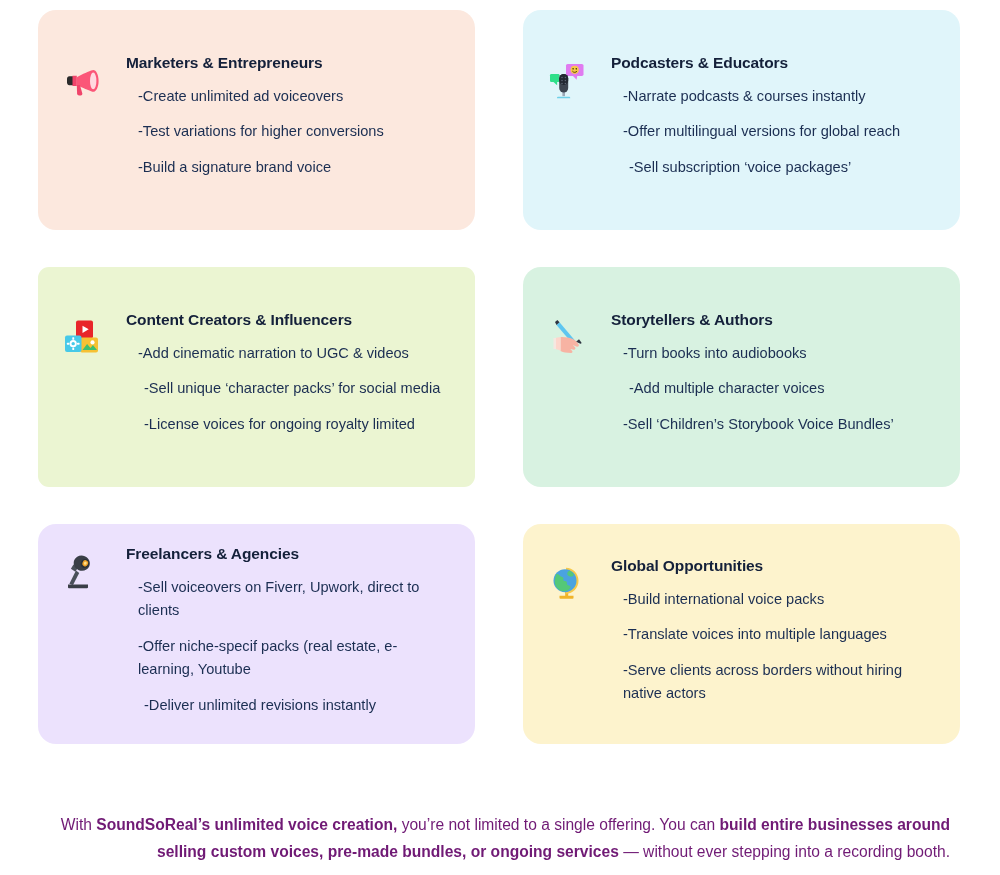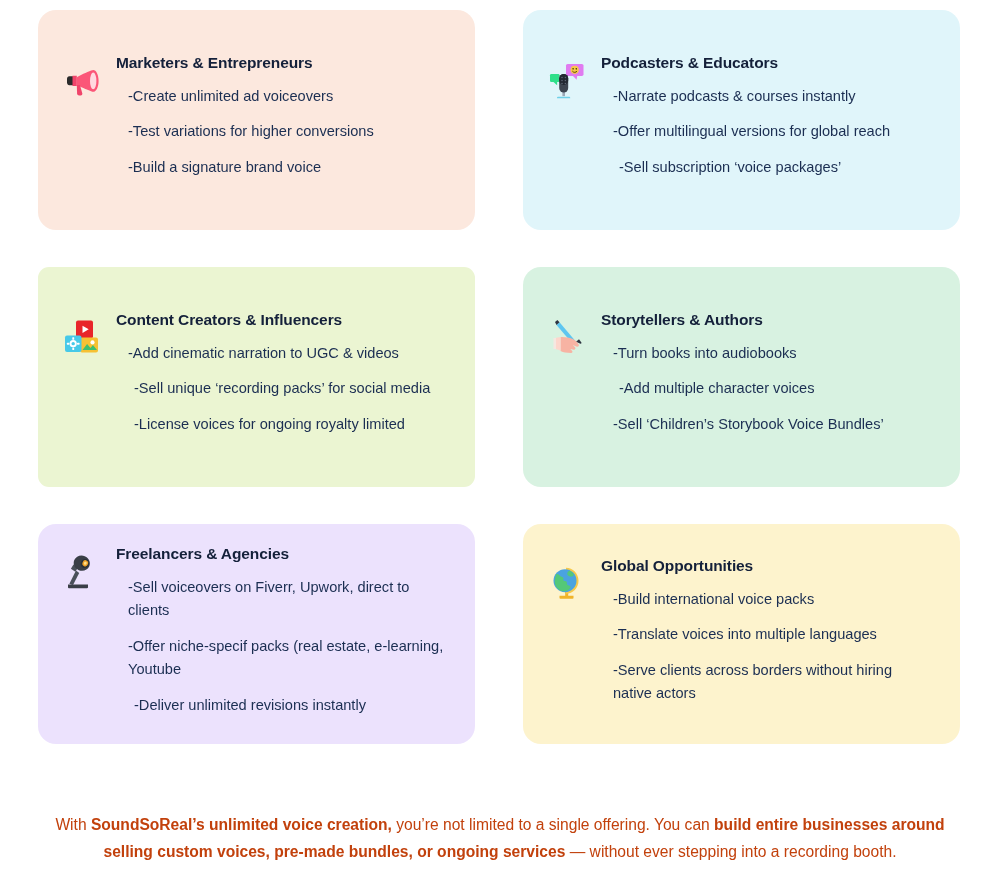--- a/index.html
+++ b/index.html
@@ -42,21 +42,21 @@
   }
 
   .card-inner {
     position: absolute;
     left: 24px;
     right: 16px;
     top: 50%;
     transform: translateY(-50%);
     display: flex;
     align-items: flex-start;
-    gap: 14px;
+    gap: 24px;
   }
 
   .card-icon {
     width: 40px;
     height: 40px;
     flex: 0 0 40px;
     margin-top: 12px;
     position: relative;
   }
   .card-icon svg { display: block; width: 40px; height: 40px; }
@@ -88,24 +88,24 @@
     white-space: normal;
   }
   .card-bullets li.indent { padding-left: 6px; }
 
   
   .footer {
     position: absolute;
     left: 50px;
     right: 50px;
     top: 795px;
-    text-align: center;
+    text-align: right;
     font-size: 15.6px;
     line-height: 27px;
-    color: #c2410c;
+    color: #701a75;
   }
   .footer b { font-weight: bold; }
 
   
 </style>
 </head>
 <body>
 
 <div class="page">
 
@@ -186,21 +186,21 @@
         <rect x="10.3" y="30" width="1.9" height="2.6" rx="0.6"></rect>
         <rect x="4.8" y="25.3" width="2.6" height="1.9" rx="0.6"></rect>
         <rect x="15" y="25.3" width="2.6" height="1.9" rx="0.6"></rect>
       </g>
     </svg>
           </div>
           <div class="card-body">
             <div class="card-title">Content Creators &amp; Influencers</div>
             <ul class="card-bullets">
               <li>-Add cinematic narration to UGC &amp; videos</li>
-              <li class="indent">-Sell unique ‘recording packs’ for social media</li>
+              <li class="indent">-Sell unique ‘character packs’ for social media</li>
               <li class="indent">-License voices for ongoing royalty limited</li>
             </ul>
           </div>
         </div>
       </div>
       <div class="card" style="background: rgb(216, 242, 225);">
         <div class="card-inner">
           <div class="card-icon">
     <svg viewBox="0 0 40 40" xmlns="http://www.w3.org/2000/svg">
       <path d="M9.5 7.5l3-2.6 16.5 19.4-3 2.6z" fill="#5ec6f0"></path>

